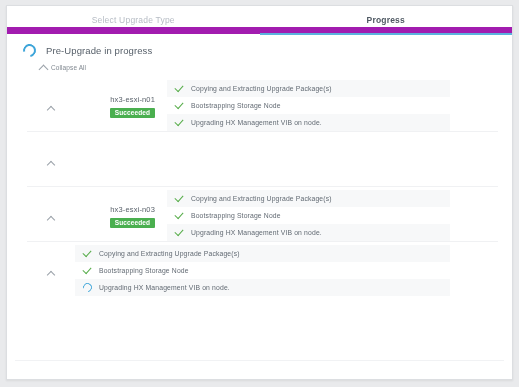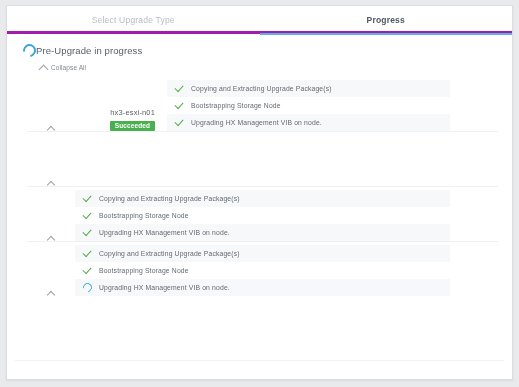--- a/index.html
+++ b/index.html
@@ -32,21 +32,21 @@
     border: 1px solid #dcdee1;
     box-sizing: border-box;
     overflow: hidden;
     box-shadow: 0 1px 2px rgba(0,0,0,0.07);
   }
 
   
   .tabbar {
     display: flex;
     height: 28px;
-    border-bottom: 3px solid #a21caf;
+    border-bottom: 7px solid #a21caf;
     box-sizing: border-box;
     background: #ffffff;
   }
   .tab {
     flex: 1 1 50%;
     display: flex;
     align-items: center;
     justify-content: center;
     font-size: 8.5px;
     letter-spacing: 0.2px;
@@ -73,20 +73,21 @@
 
   
   .status-header {
     display: flex;
     align-items: center;
     padding: 10px 0 9px 16px;
   }
   .status-text {
     font-size: 9.5px;
     color: #555e68;
+    margin-left: 10px;
     letter-spacing: 0.1px;
   }
 
   
   .spinner {
     display: inline-block;
     border-radius: 50%;
     border-style: solid;
     border-color: #3ea5d9 #3ea5d9 transparent #3ea5d9;
     box-sizing: border-box;
@@ -123,21 +124,21 @@
   .chev.tiny {
     width: 5px;
     height: 5px;
   }
 
   
   .nodes { padding: 0 0 0 0; }
 
   .node {
     display: flex;
-    align-items: flex-end;
+    align-items: center;
     padding: 0 0 0 0;
     min-height: 54px;
     box-sizing: border-box;
   }
   .node-sep {
     height: 1px;
     background: #f0f1f3;
     margin: 0 14px 0 20px;
   }
 
@@ -293,20 +294,24 @@
           <span class="chev tiny"></span>
         </div>
         <div class="tasks"></div>
       </div>
       <div class="node-sep"></div>
 
       <div class="node">
         <div class="node-toggle">
           <span class="chev tiny"></span>
         </div>
+        <div class="node-id">
+          <span class="node-name">hx3-esxi-n03</span>
+          <span class="badge succeeded">Succeeded</span>
+        </div>
         <div class="tasks">
           <div class="task shaded">
             <span class="task-icon">
                 <span class="check"></span>
               </span>
             <span class="task-label">Copying and Extracting Upgrade Package(s)</span>
           </div>
           <div class="task">
             <span class="task-icon">
                 <span class="check"></span>

